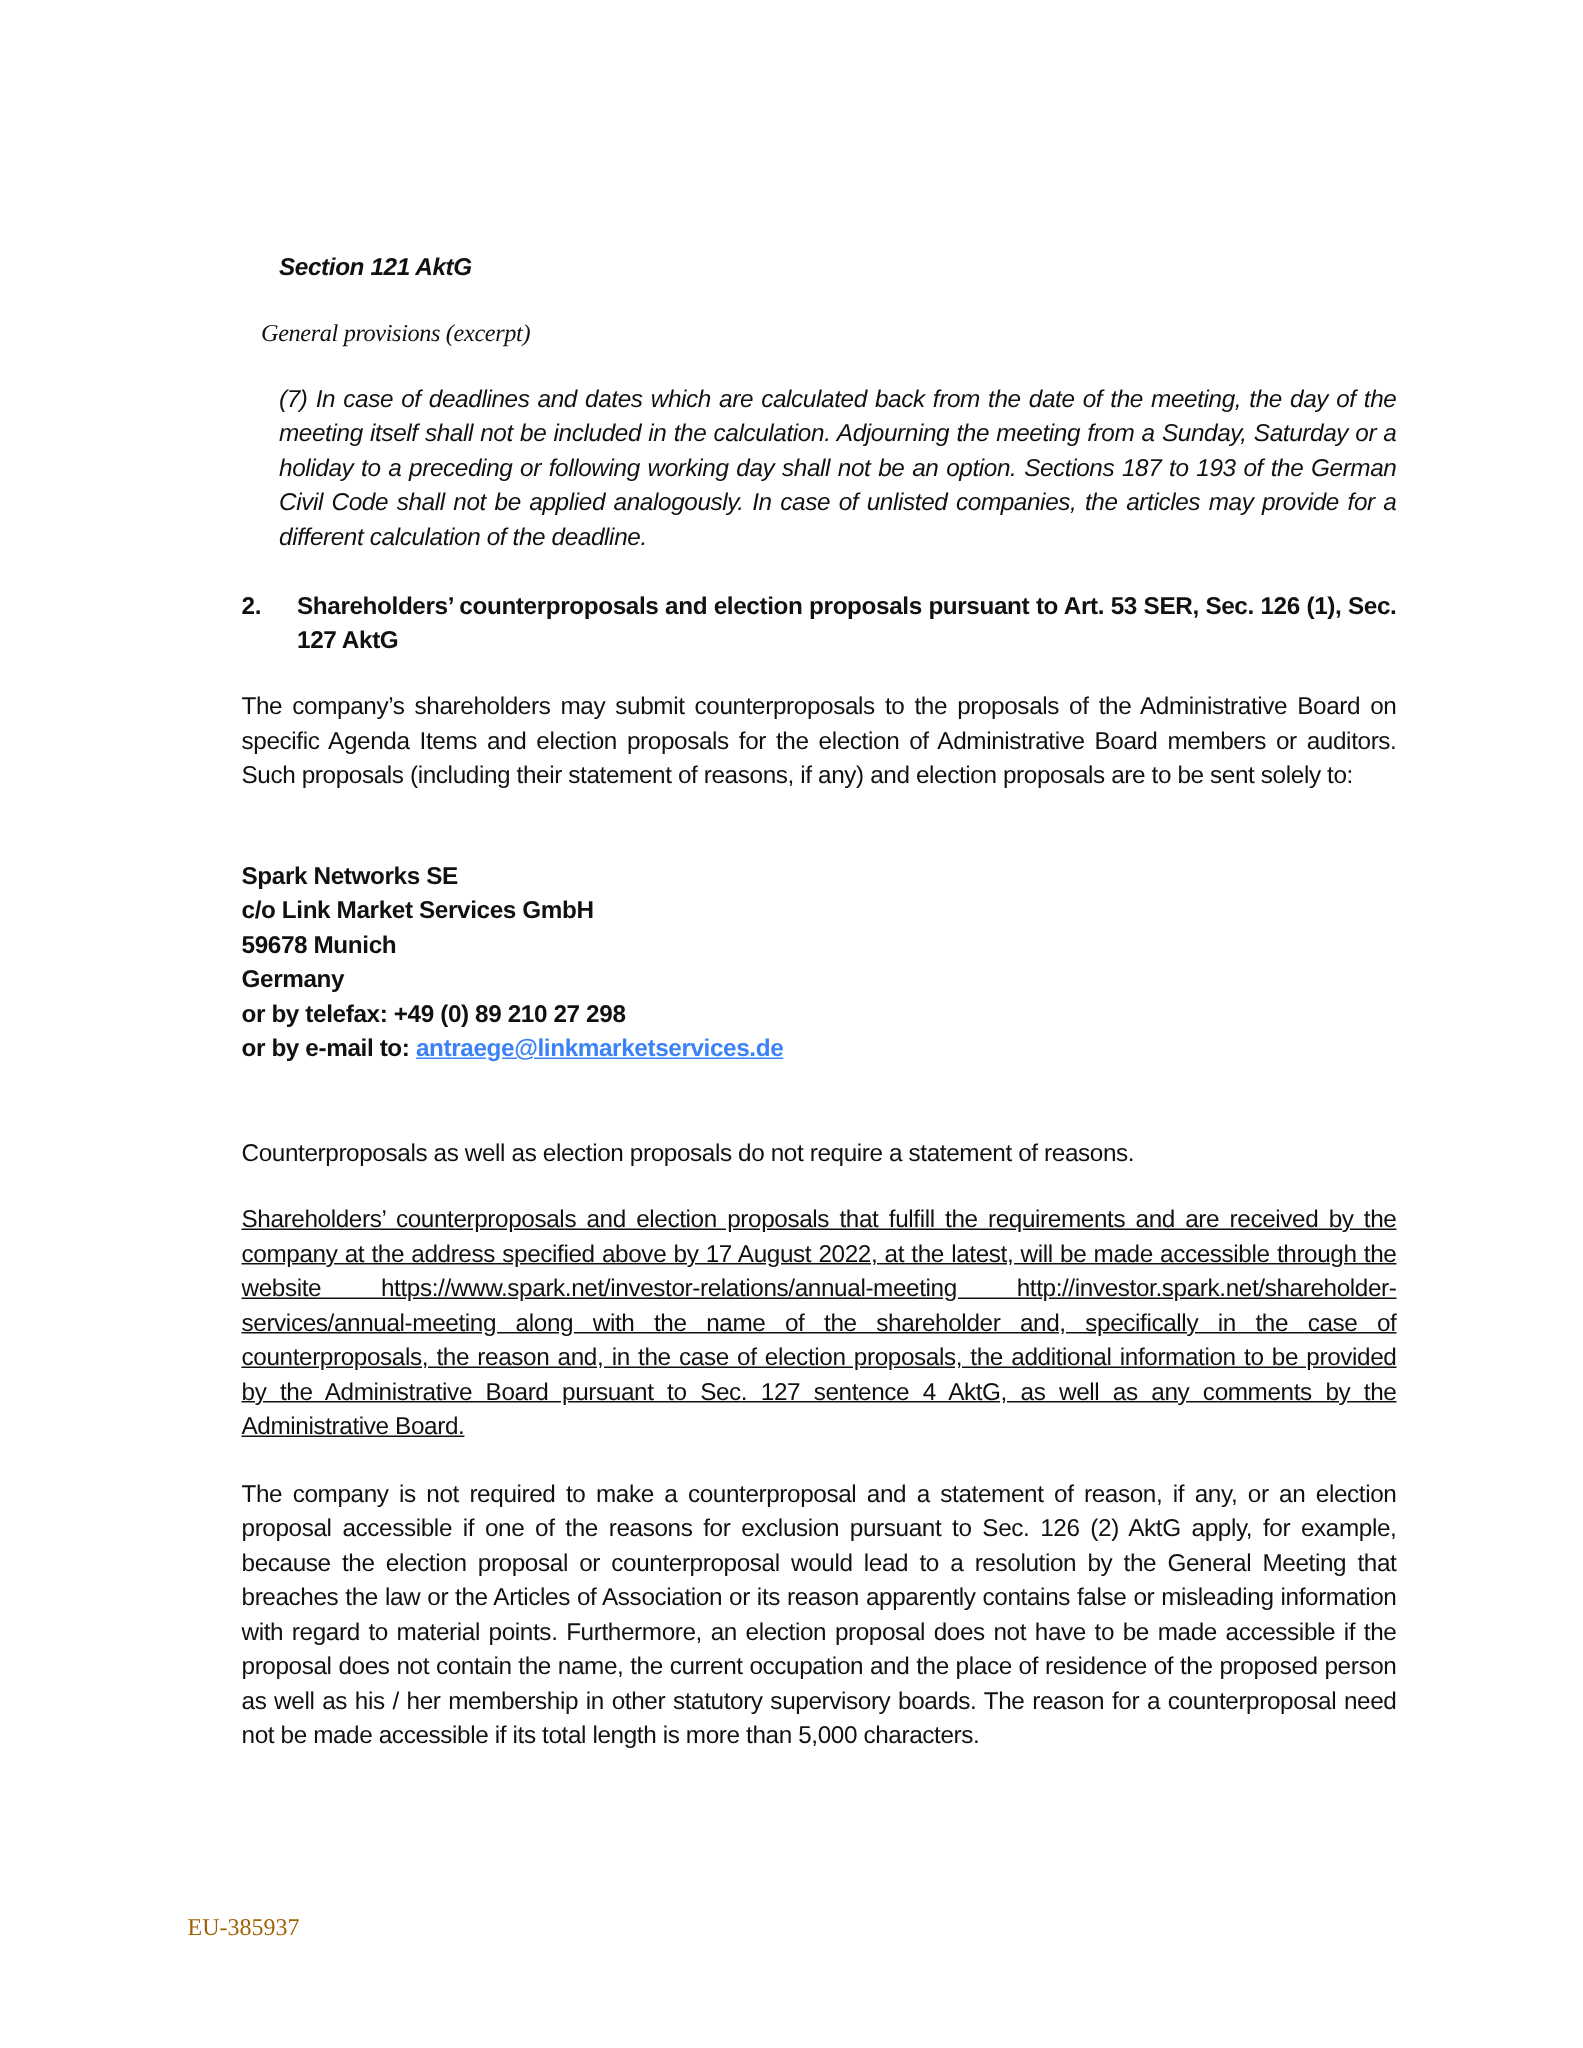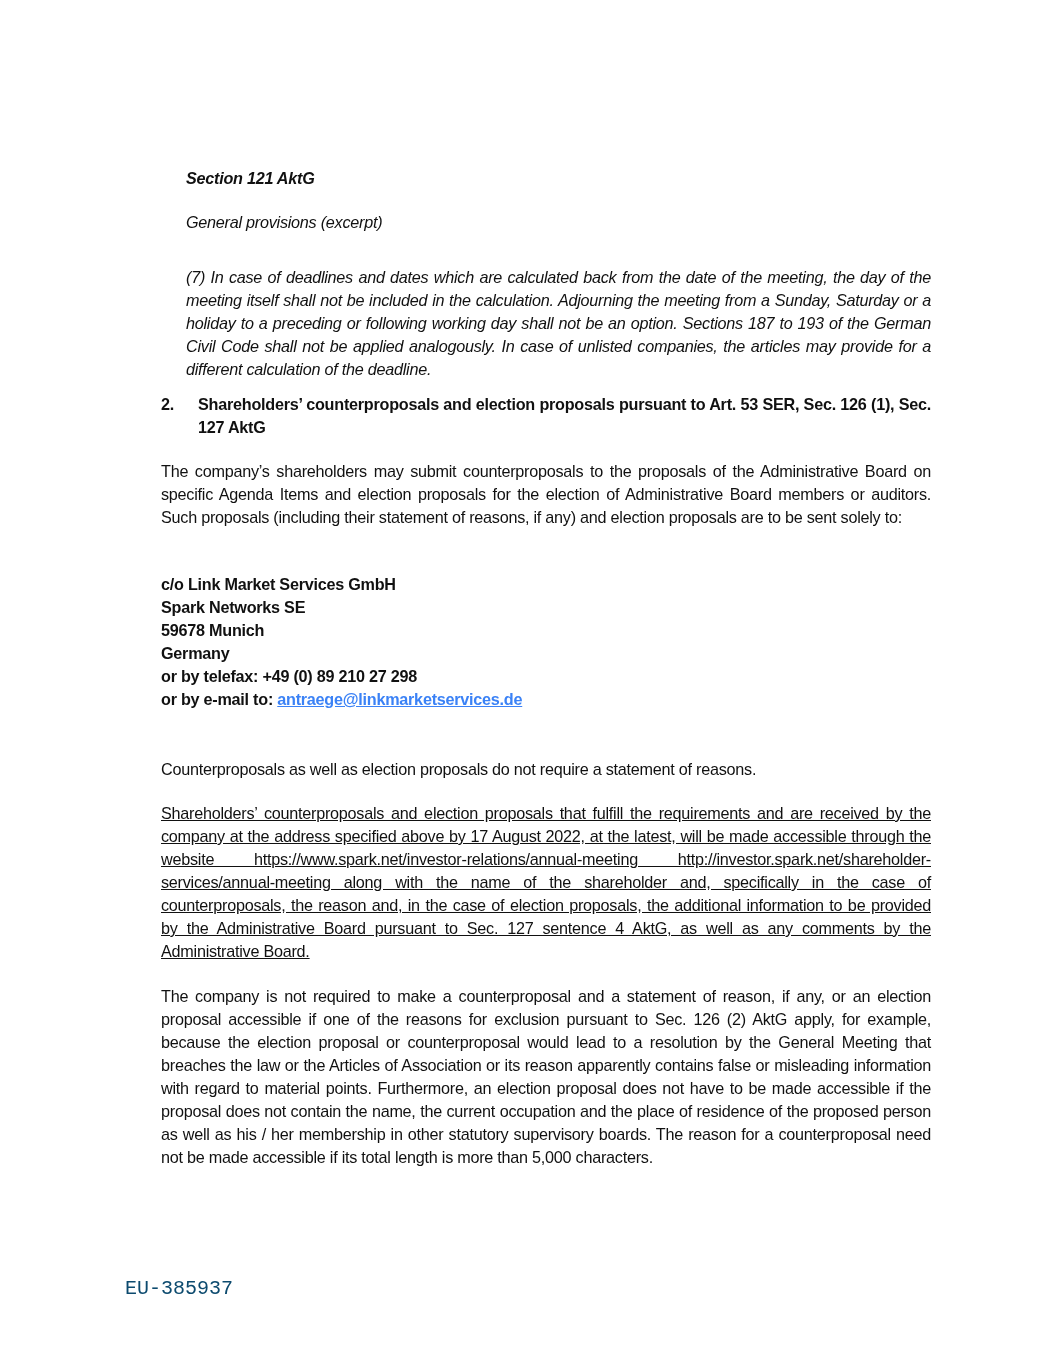--- a/index.html
+++ b/index.html
@@ -8,58 +8,58 @@
     font-family: "Liberation Sans", sans-serif; color: #111111;
   }
   .page { position: absolute; left: 0; top: 0; width: 1055px; height: 1365px; }
   .text { font-size: 16.2px; line-height: 23px; letter-spacing: -0.25px; }
   .italic { font-style: italic; margin-top: 42px; }
   .bold { font-weight: bold; }
   .justify { text-align: justify; }
   .block { position: absolute; }
 
   #sec-title { left: 186px; top: 125px; }
-  #sec-sub { left: 186px; top: 169px; }
-  #sec-para { left: 186px; top: 224px; width: 745px; }
+  #sec-sub { left: 174px; top: 169px; font-family: Liberation Serif, serif; }
+  #sec-para { left: 186px; top: 213px; width: 745px; }
 
   #heading { left: 161px; top: 393px; width: 770px; display: flex; }
   #heading .num { width: 37px; flex: none; }
   #heading .htext { flex: 1; }
 
   #intro { left: 161px; top: 460px; width: 770px; }
   #address { left: 161px; top: 573px; }
   #address a { color: #3b82f6; text-decoration: underline; }
   #noreason { left: 161px; top: 758px; width: 770px; }
   #para2 { left: 161px; top: 802px; width: 770px; text-decoration: underline; }
   #para3 { left: 161px; top: 985px; width: 770px; }
 
   #footer {
-    left: 125px; top: 1277px; font-family: Liberation Mono, monospace;
-    font-size: 20px; color: #0c4a6e;
+    left: 125px; top: 1277px; font-family: Liberation Serif, serif;
+    font-size: 16px; color: #a16207;
   }
 </style>
 </head>
 <body>
 
 <div class="page">
 
   <div id="sec-title" class="block text italic bold">Section 121 AktG</div>
   <div id="sec-sub" class="block text italic">General provisions (excerpt)</div>
   <div id="sec-para" class="block text italic justify">(7) In case of deadlines and dates which are calculated back from the date of the meeting, the day of the meeting itself shall not be included in the calculation. Adjourning the meeting from a Sunday, Saturday or a holiday to a preceding or following working day shall not be an option. Sections 187 to 193 of the German Civil Code shall not be applied analogously. In case of unlisted companies, the articles may provide for a different calculation of the deadline.</div>
 
   <div id="heading" class="block text bold">
     <span class="num">2.</span>
     <span class="htext justify">Shareholders’ counterproposals and election proposals pursuant to Art. 53 SER, Sec. 126 (1), Sec. 127 AktG</span>
   </div>
 
   <div id="intro" class="block text justify">The company’s shareholders may submit counterproposals to the proposals of the Administrative Board on specific Agenda Items and election proposals for the election of Administrative Board members or auditors. Such proposals (including their statement of reasons, if any) and election proposals are to be sent solely to:</div>
 
   <div id="address" class="block text bold">
+    <div>Spark Networks SE</div>
     <div>c/o Link Market Services GmbH</div>
-    <div>Spark Networks SE</div>
     <div>59678 Munich</div>
     <div>Germany</div>
     <div>or by telefax: +49 (0) 89 210 27 298</div>
     <div>
       <span style="white-space:pre">or by e-mail to: </span><a href="#">antraege@linkmarketservices.de</a>
     </div>
   </div>
 
   <div id="noreason" class="block text">Counterproposals as well as election proposals do not require a statement of reasons.</div>
   <div id="para2" class="block text justify">Shareholders’ counterproposals and election proposals that fulfill the requirements and are received by the company at the address specified above by 17 August 2022, at the latest, will be made accessible through the website https://www.spark.net/investor-relations/annual-meeting http://investor.spark.net/shareholder-services/annual-meeting along with the name of the shareholder and, specifically in the case of counterproposals, the reason and, in the case of election proposals, the additional information to be provided by the Administrative Board pursuant to Sec. 127 sentence 4 AktG, as well as any comments by the Administrative Board.</div>

